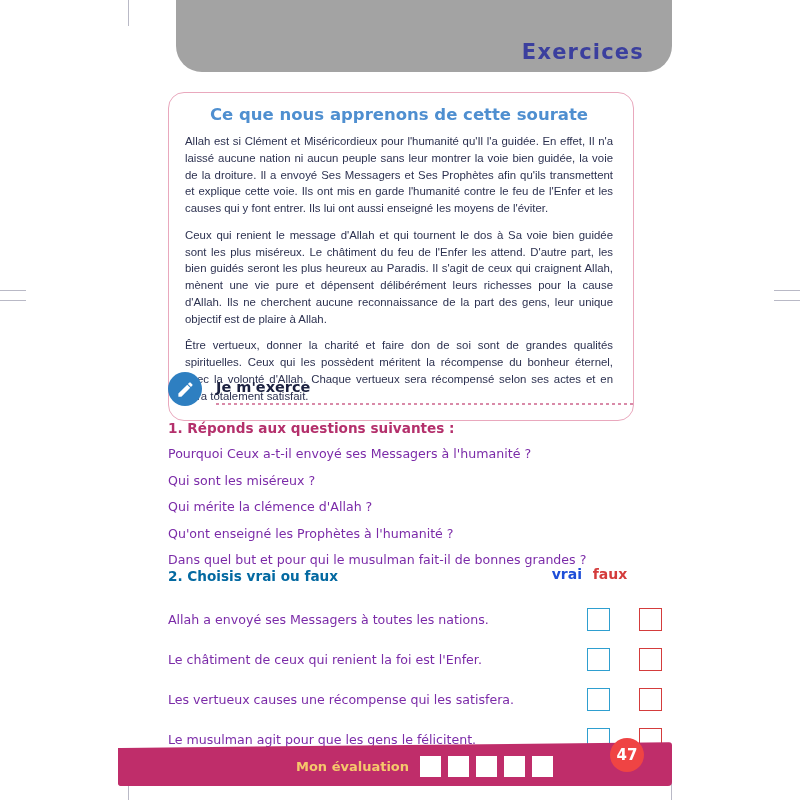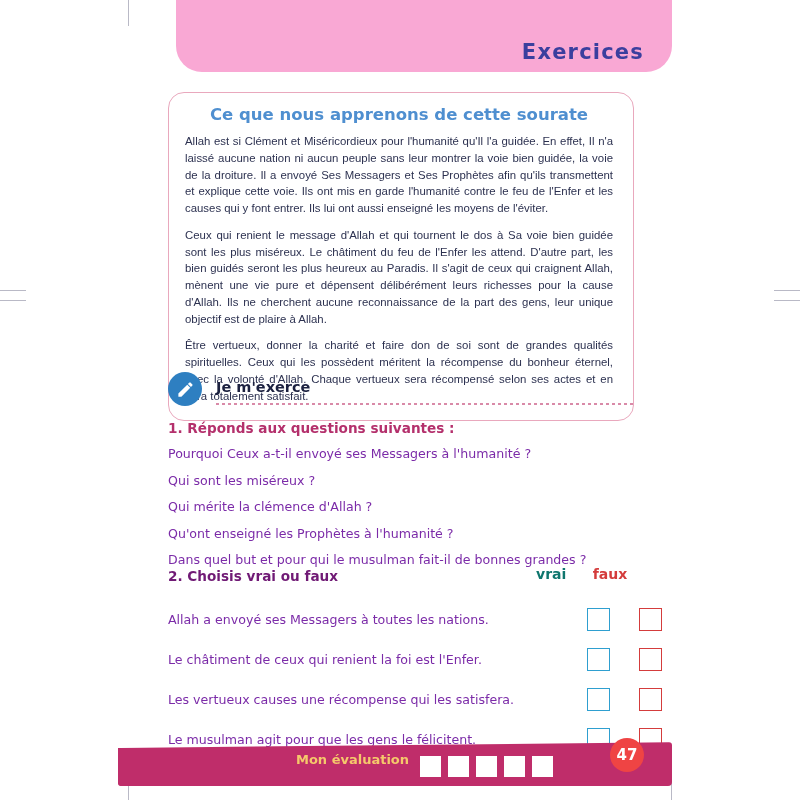--- a/index.html
+++ b/index.html
@@ -32,21 +32,21 @@
     height: 800px;
   }
 
   
   #banner {
     position: absolute;
     left: 48px;
     top: 0;
     width: 496px;
     height: 72px;
-    background: #f9a8d4;
+    background: #a3a3a3;
     border-radius: 0 0 26px 26px;
   }
   #banner-title {
     position: absolute;
     right: 28px;
     bottom: 8px;
     color: #3b3f9e;
     font-size: 21px;
     font-weight: bold;
     letter-spacing: 1.2px;
@@ -141,32 +141,32 @@
     font-size: 12.6px;
     margin-bottom: 11.5px;
     font-family: "DejaVu Sans", sans-serif;
   }
 
   
   #section2-title {
     position: absolute;
     left: 40px;
     top: 568px;
-    color: #701a75;
+    color: #0369a1;
     font-size: 13.6px;
     font-weight: bold;
     font-family: "DejaVu Sans", sans-serif;
   }
   #col-vrai {
     position: absolute;
     left: 408px;
     top: 566px;
     width: 46px;
-    text-align: left;
-    color: #0f766e;
+    text-align: right;
+    color: #1d4ed8;
     font-size: 14px;
     font-weight: bold;
     font-family: "DejaVu Sans", sans-serif;
   }
   #col-faux {
     position: absolute;
     left: 458px;
     top: 566px;
     width: 48px;
     text-align: center;
@@ -218,21 +218,21 @@
     position: absolute;
     left: 0; top: 0; width: 100%; height: 100%;
     background: #bf2d6a;
     transform: skewY(-0.6deg);
     transform-origin: left top;
     border-radius: 3px;
   }
   #eval-label {
     position: absolute;
     left: 178px;
-    top: 4px;
+    top: 11px;
     color: #f5c86b;
     font-size: 13px;
     font-weight: bold;
     font-family: "DejaVu Sans", sans-serif;
   }
   .eval-box {
     position: absolute;
     top: 8px;
     width: 21px;
     height: 21px;

